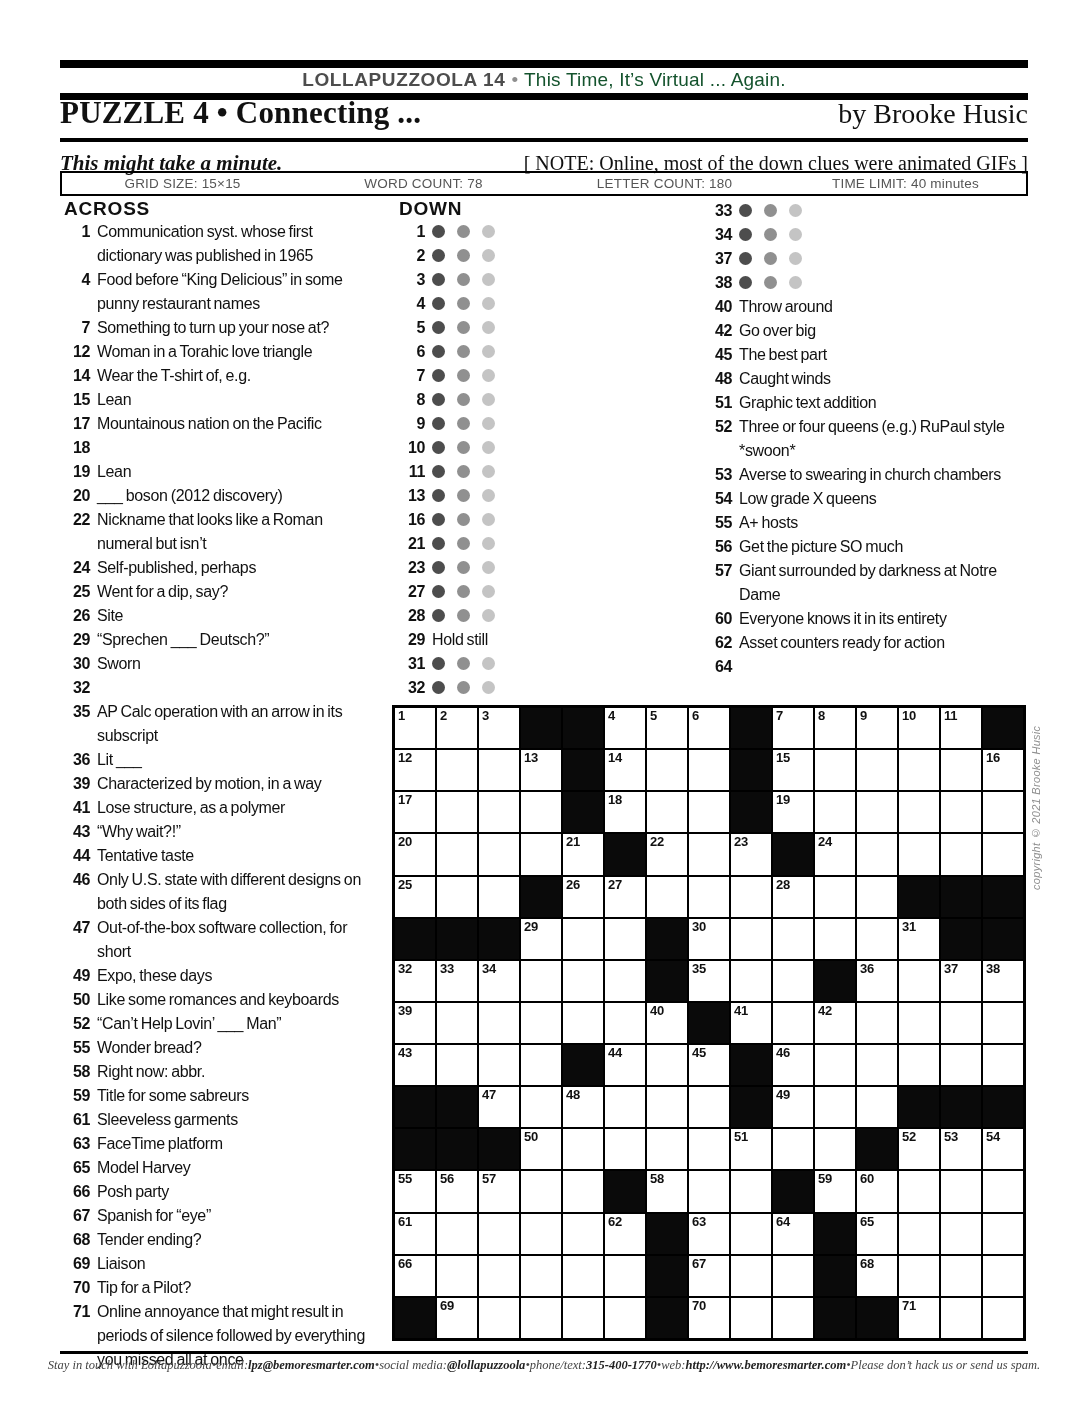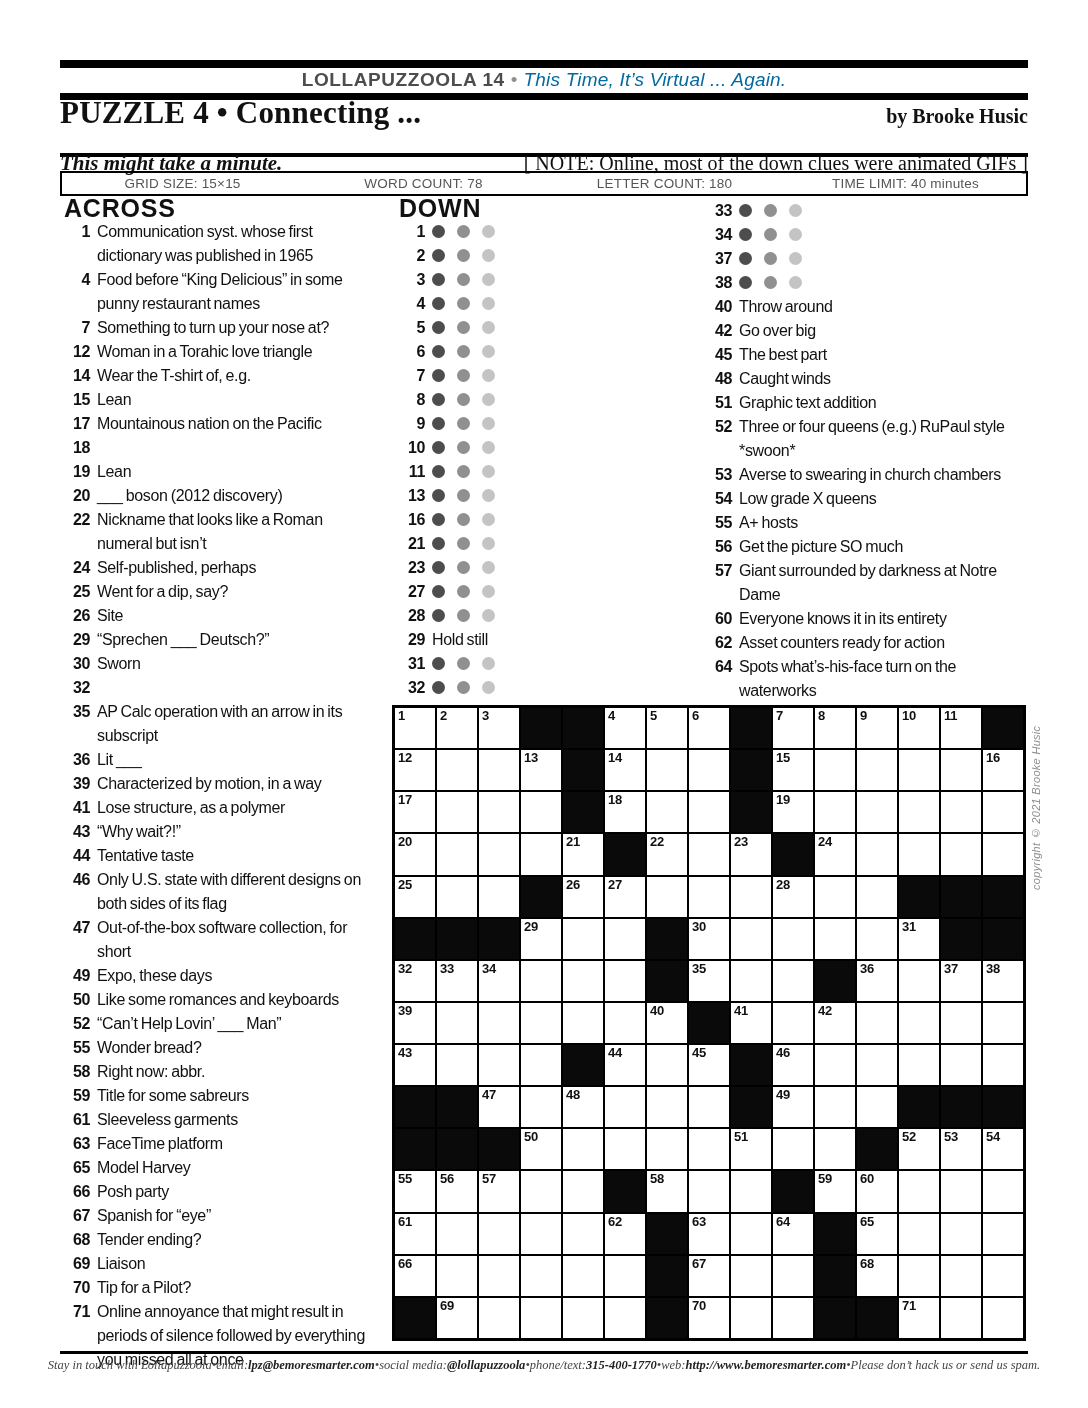--- a/index.html
+++ b/index.html
@@ -8,51 +8,51 @@
     font-family:"Liberation Sans",sans-serif;color:#111;overflow:hidden;margin:0 auto;
   }
   
   .band{
     position:absolute;left:60px;top:60px;width:968px;
     border-top:8px solid #000;border-bottom:7px solid #000;
     text-align:center;padding:1px 0 2px 0;background:#fff;
   }
   .band-title{font-weight:700;font-size:19px;letter-spacing:.6px;color:#4d4d4d;}
   .band-bullet{color:#8f8f8f;font-size:19px;margin:0 6px;}
-  .band-sub{color:#0369a1;font-size:19px;letter-spacing:.2px;font-style:italic;}
+  .band-sub{color:#14532d;font-size:19px;letter-spacing:.2px;}
   
   .titlerow{
     position:absolute;left:60px;top:95px;width:968px;
     display:flex;justify-content:space-between;align-items:baseline;
-    border-bottom:4px solid #000;padding-bottom:22px;
+    border-bottom:4px solid #000;padding-bottom:7px;
     font-family:"Liberation Serif",serif;
   }
   .ptitle{font-size:31px;font-weight:700;letter-spacing:.2px;}
-  .byline{font-size:20px;font-weight:700;}
+  .byline{font-size:28px;font-weight:400;}
   
   .noterow{
     position:absolute;left:60px;top:143px;width:968px;
     display:flex;justify-content:space-between;align-items:baseline;
     font-family:Liberation Serif, serif;
     gap:44px;
   }
   .hint{font-style:italic;font-weight:600;font-size:21px;}
   .gifnote{font-size:20px;margin-top:9px;}
   
   .infobar{
     position:absolute;left:60px;top:171px;width:968px;box-sizing:border-box;
     border:2px solid #000;display:flex;padding:3px 0;
   }
   .infoseg{flex:1;text-align:center;font-size:13.5px;color:#555;letter-spacing:.2px;white-space:nowrap;}
   
   .col{position:absolute;font-size:16px;line-height:24px;letter-spacing:-.35px;word-spacing:-1px;}
   .col.acrosscol{left:64px;top:197px;width:316px;}
   .col.downcol{left:399px;top:197px;width:210px;}
   .col.rightcol{left:706px;top:199px;width:322px;}
-  .colhead{font-weight:700;font-size:25px;letter-spacing:.8px;line-height:23px;}
+  .colhead{font-weight:700;font-size:19px;letter-spacing:.8px;line-height:23px;}
   .clue{display:flex;align-items:flex-start;}
   .cnum{flex:0 0 26px;text-align:right;font-weight:700;margin-right:7px;}
   .ctext{flex:1;}
   .dot{display:inline-block;width:13px;height:13px;border-radius:50%;margin:5px 12px 0 0;vertical-align:top;}
   
   #grid{
     position:absolute;left:392px;top:705px;width:634px;height:636px;
     background:#000;display:grid;grid-template-columns:repeat(15,1fr);
     grid-template-rows:repeat(15,1fr);gap:2px;padding:3px;box-sizing:border-box;
   }
@@ -415,21 +415,20 @@
         <div class="clue">
           <span class="cnum">60</span>
           <span class="ctext">Everyone knows it in its entirety</span>
         </div>
         <div class="clue">
           <span class="cnum">62</span>
           <span class="ctext">Asset counters ready for action</span>
         </div>
         <div class="clue">
           <span class="cnum">64</span>
-          <span class="ctext">Spots what’s-his-face turn on the waterworks</span>
         </div>
       </div>
   </div>
 
   <div id="grid">
       <div class="cell">
         <span class="num">1</span>
       </div>
       <div class="cell">
         <span class="num">2</span>

